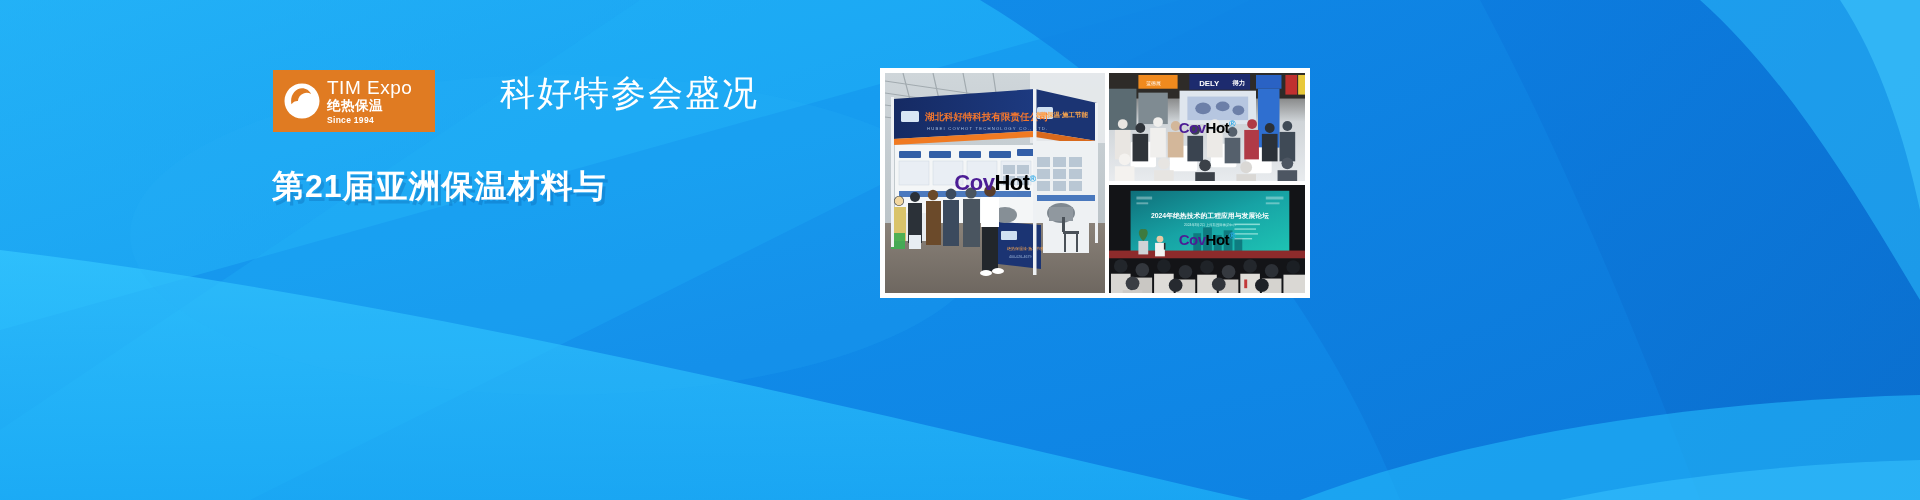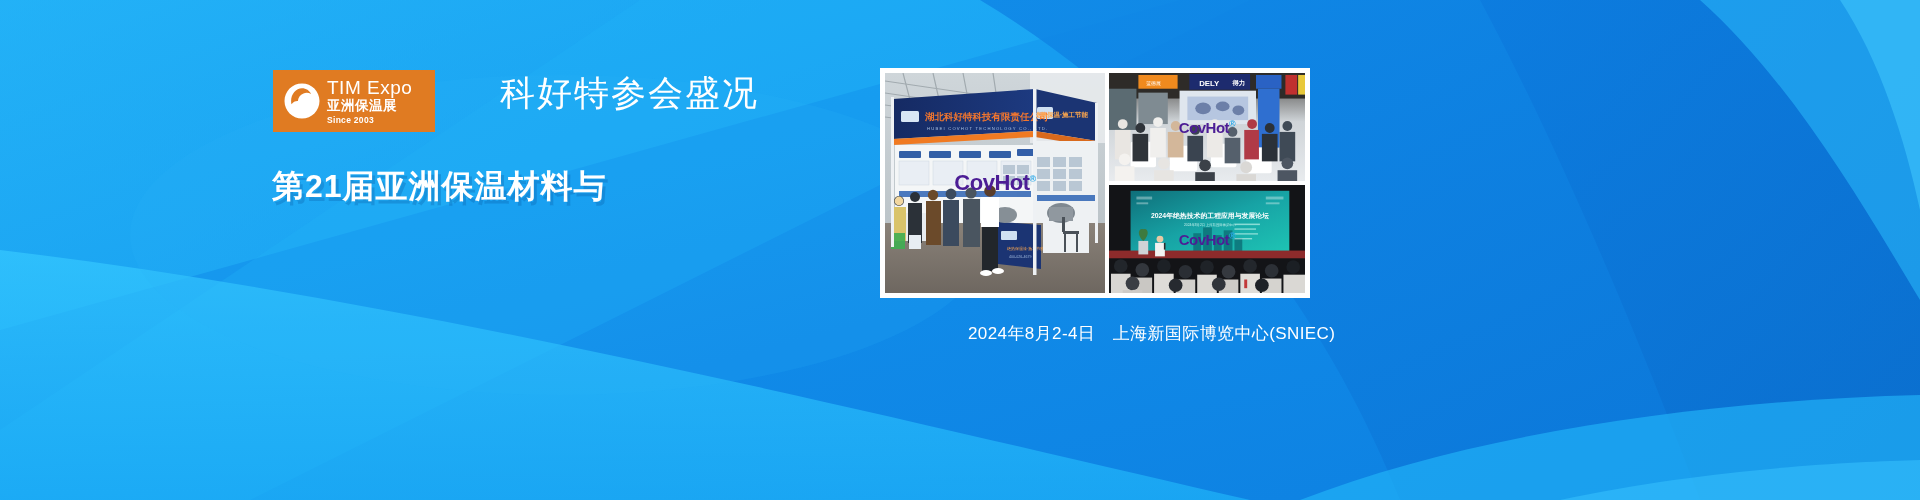--- a/index.html
+++ b/index.html
@@ -119,21 +119,21 @@
     position:absolute;
     left:50%; top:50%;
     transform:translate(-50%,-50%);
     font-size:22px;
     font-weight:700;
     letter-spacing:-.5px;
     white-space:nowrap;
     pointer-events:none;
   }
   .wm .c1 { color:#4c1d95; }
-  .wm .c2 { color:#4c1d95; }
+  .wm .c2 { color:#000000; }
   .wm .reg { font-size:9px; vertical-align:super; color:#2aa8e8; }
   .photo-tr .wm, .photo-br .wm { font-size:15px; }
 
   .venue {
     position:absolute;
     left:968px; top:322px;
     color:#ffffff;
     font-size:17px;
     font-weight:400;
     letter-spacing:.4px;
@@ -198,22 +198,22 @@
         <svg viewBox="0 0 42 42" aria-hidden="true">
           <path d="M21 3.5C11.3 3.5 3.5 11.3 3.5 21S11.3 38.5 21 38.5 38.5 30.7 38.5 21 30.7 3.5 21 3.5z
                    M21 8.2c4.1 0 7.5 2.4 9.1 5.8-2.3-1.3-5-1.6-7.6-.6-3.4 1.3-5.4 4.3-5.6 7.6-2.6-.1-5 1.1-6.4 3.3
                    -.3-1-.4-2.1-.4-3.2C10.1 13.9 15 8.2 21 8.2z" fill="#ffffff"></path>
           <path d="M31.6 18.6c.3 1 .4 2 .4 3.1 0 7.2-4.9 12.9-10.9 12.9-4.1 0-7.5-2.4-9.1-5.8
                    2.3 1.3 5 1.6 7.6.6 3.4-1.3 5.4-4.3 5.6-7.6 2.6.1 5-1.1 6.4-3.2z" fill="#ffffff"></path>
         </svg>
       </span>
       <span class="logo-text">
         <span class="logo-en">TIM Expo</span>
-        <span class="logo-cn">亚洲保温展</span>
-        <span class="logo-since">Since 2003</span>
+        <span class="logo-cn">绝热保温</span>
+        <span class="logo-since">Since 1994</span>
       </span>
     </div>
 
     <div class="subhead">科好特参会盛况</div>
 
     <div class="title-block">
       <span class="title-line">第21届亚洲保温材料与</span>
     </div>
   </div>
 
@@ -562,15 +562,14 @@
                 <ellipse cx="156" cy="104" rx="7" ry="7"></ellipse>
               </g>
             <rect x="138" y="98" width="3" height="9" fill="#c23a3a"></rect>
           </g>
         </svg>
         <span class="wm"><span class="c1">Cov</span><span class="c2">Hot</span><span class="reg">®</span></span>
       </div>
     </div>
   </div>
 
-  <div class="venue">2024年8月2-4日　上海新国际博览中心(SNIEC)</div>
 
 </div>
 
 </body></html>

